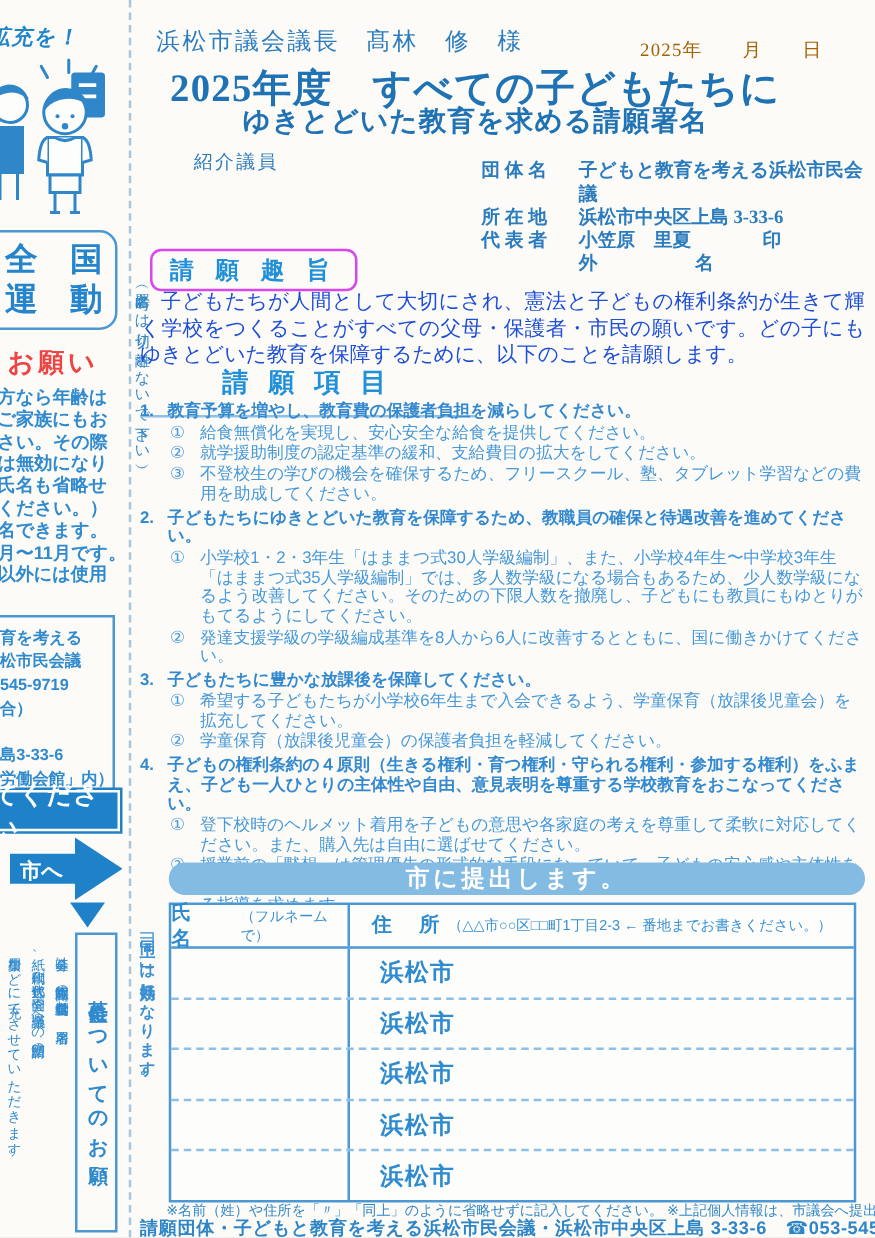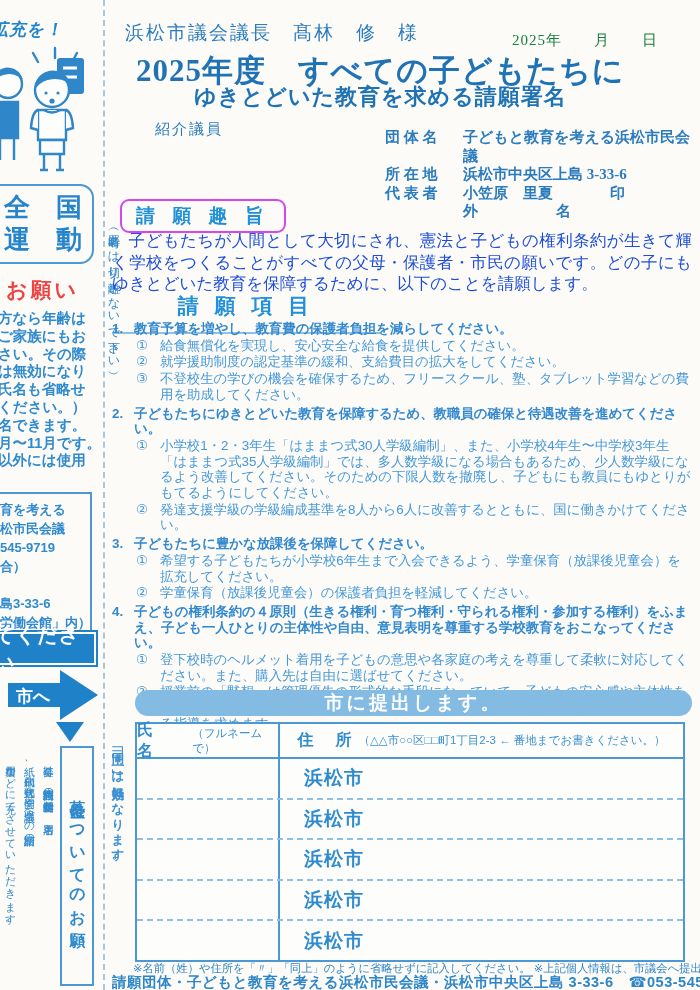--- a/index.html
+++ b/index.html
@@ -34,21 +34,21 @@
     color:#ffffff;font-weight:700;font-size:20px;letter-spacing:1px;}
   .shihe{left:8px;top:670px;}
   .tri-down{left:56px;top:722px;width:0;height:0;border-left:14px solid transparent;border-right:14px solid transparent;border-top:20px solid #1f82c8;}
   .bokin-title{left:60px;top:746px;width:34px;height:240px;border:2px solid #4b98d3;box-sizing:border-box;
     display:flex;align-items:center;justify-content:center;font-size:16px;font-weight:700;letter-spacing:3px;color:#2f8ace;}
   .bokin-cols{left:0;top:758px;height:230px;width:58px;font-size:10.8px;line-height:19px;color:#2f8ace;letter-spacing:0;}
   .bokin-cols div{height:230px;}
 
   
   .addressee{left:125px;top:20px;font-size:19px;letter-spacing:2px;color:#2b7cbe;}
-  .date{left:512px;top:31px;font-size:15px;color:#15803d;letter-spacing:1px;}
+  .date{left:512px;top:31px;font-size:15px;color:#a16207;letter-spacing:1px;}
   .title1{left:136px;top:50px;font-size:31px;font-weight:700;color:#1f73b5;letter-spacing:1px;}
   .title2{left:194px;top:82px;font-size:22px;font-weight:700;color:#1f73b5;letter-spacing:1px;}
   .introducer{left:155px;top:120px;font-size:15px;color:#2b7cbe;letter-spacing:2px;}
   .org{left:385px;top:128px;font-size:15px;line-height:18.5px;color:#2b7cbe;}
   .org-row{display:flex;position:relative;font-weight:bold;}
   .org-label{width:64px;flex:none;margin-right:14px;}
   .org-seal{position:absolute;left:225px;top:0;}
   .org-mei{margin-left:78px;}
 
   

